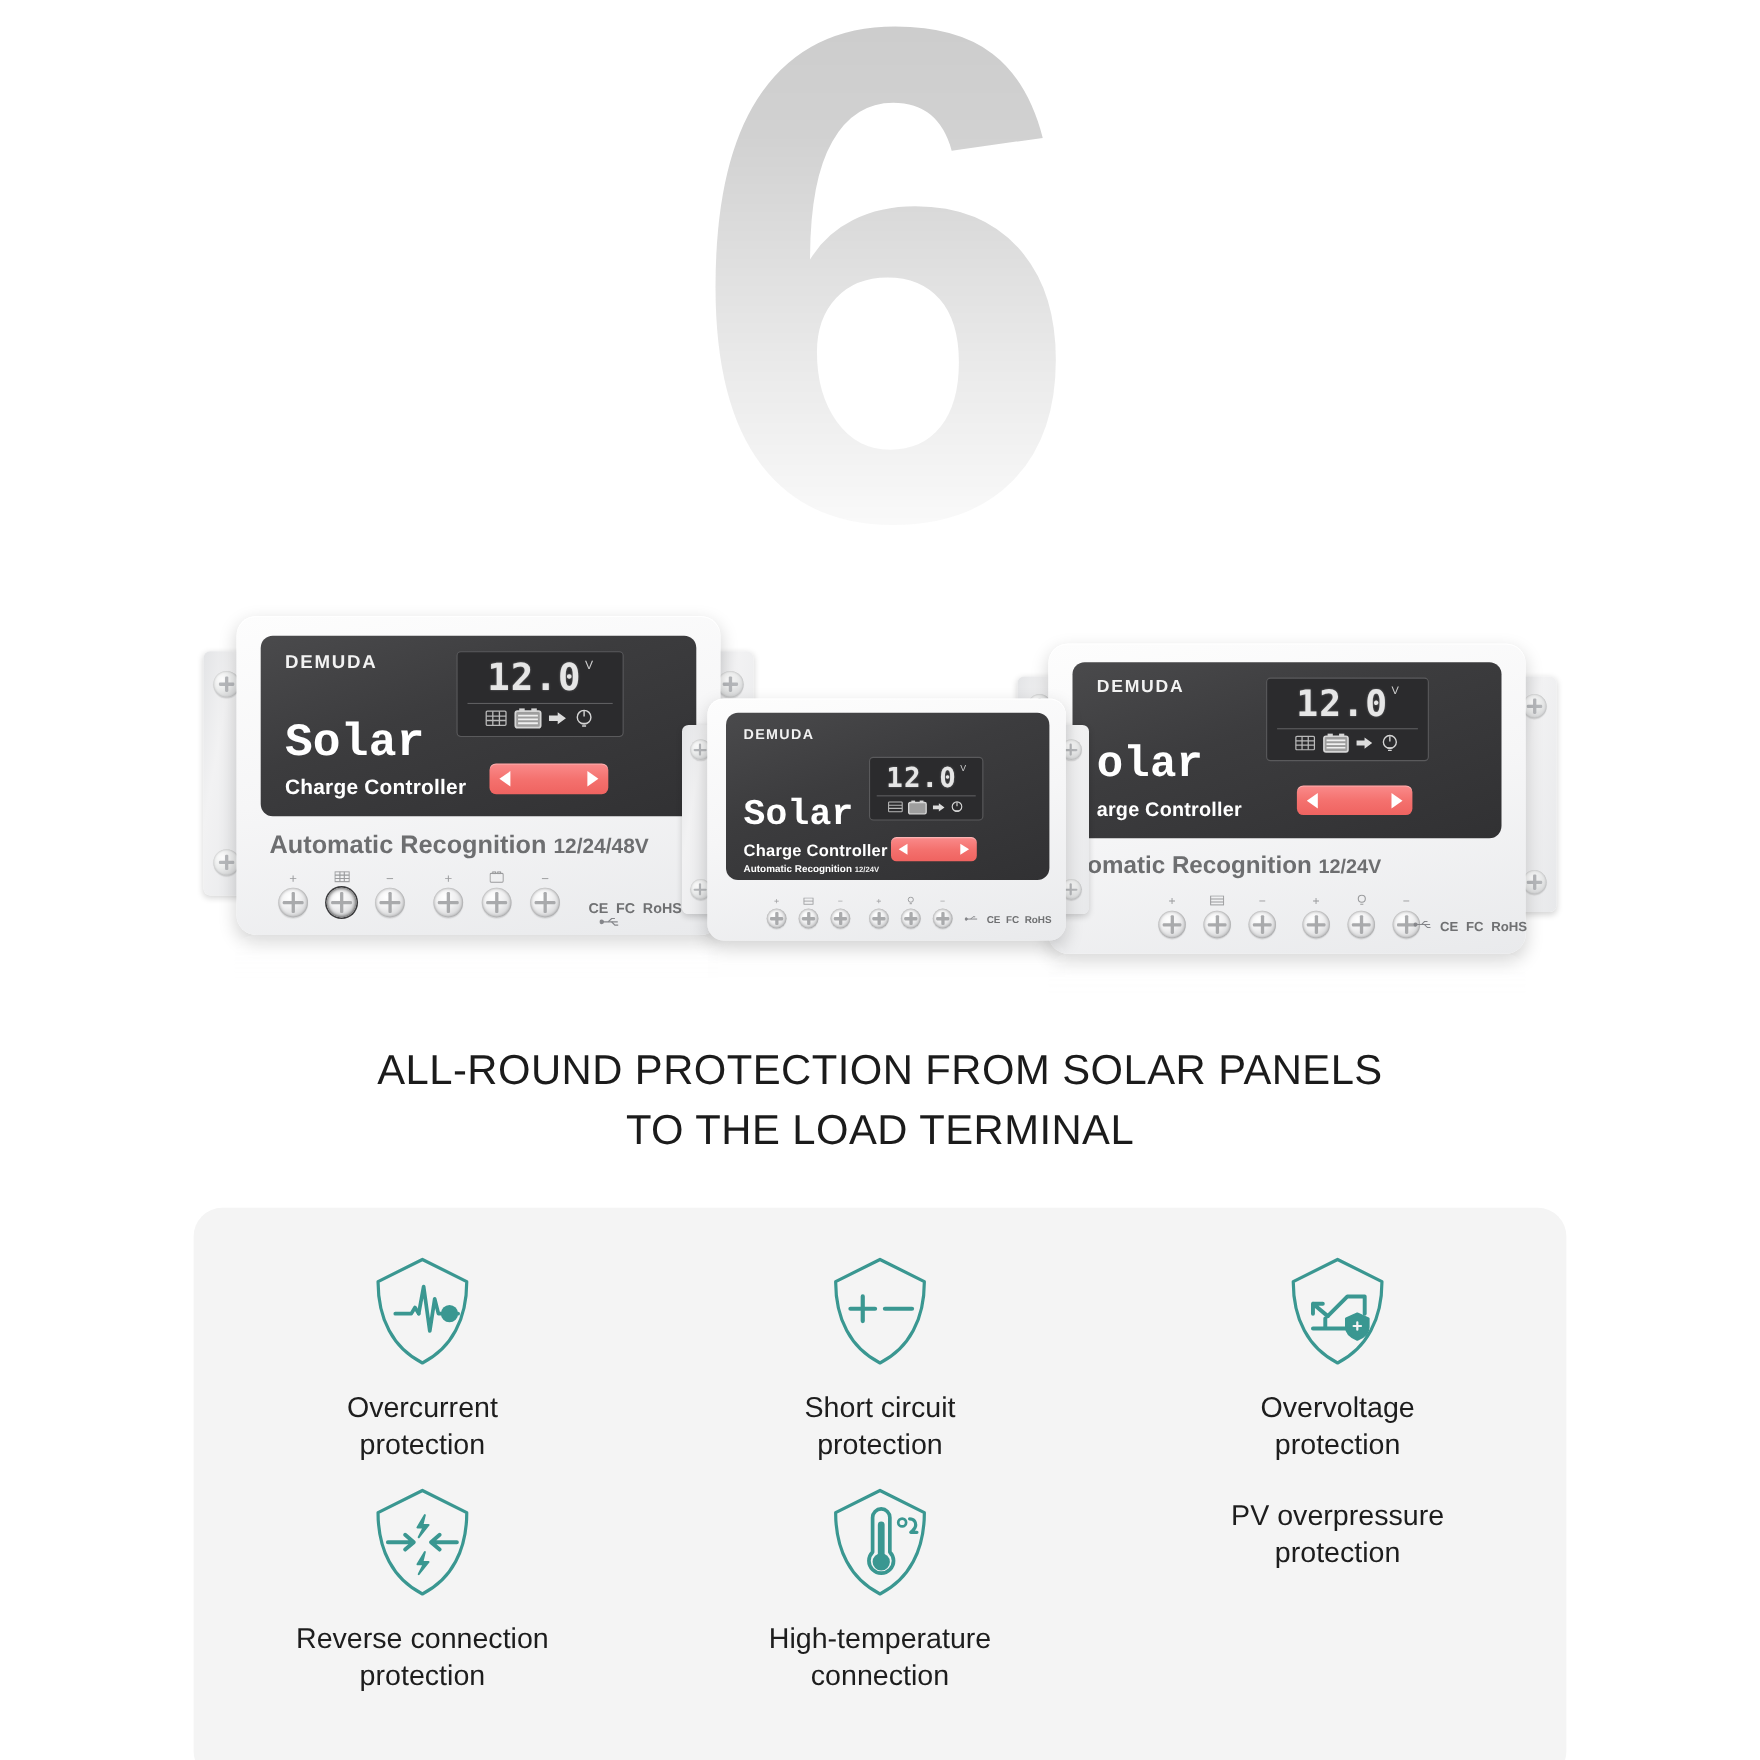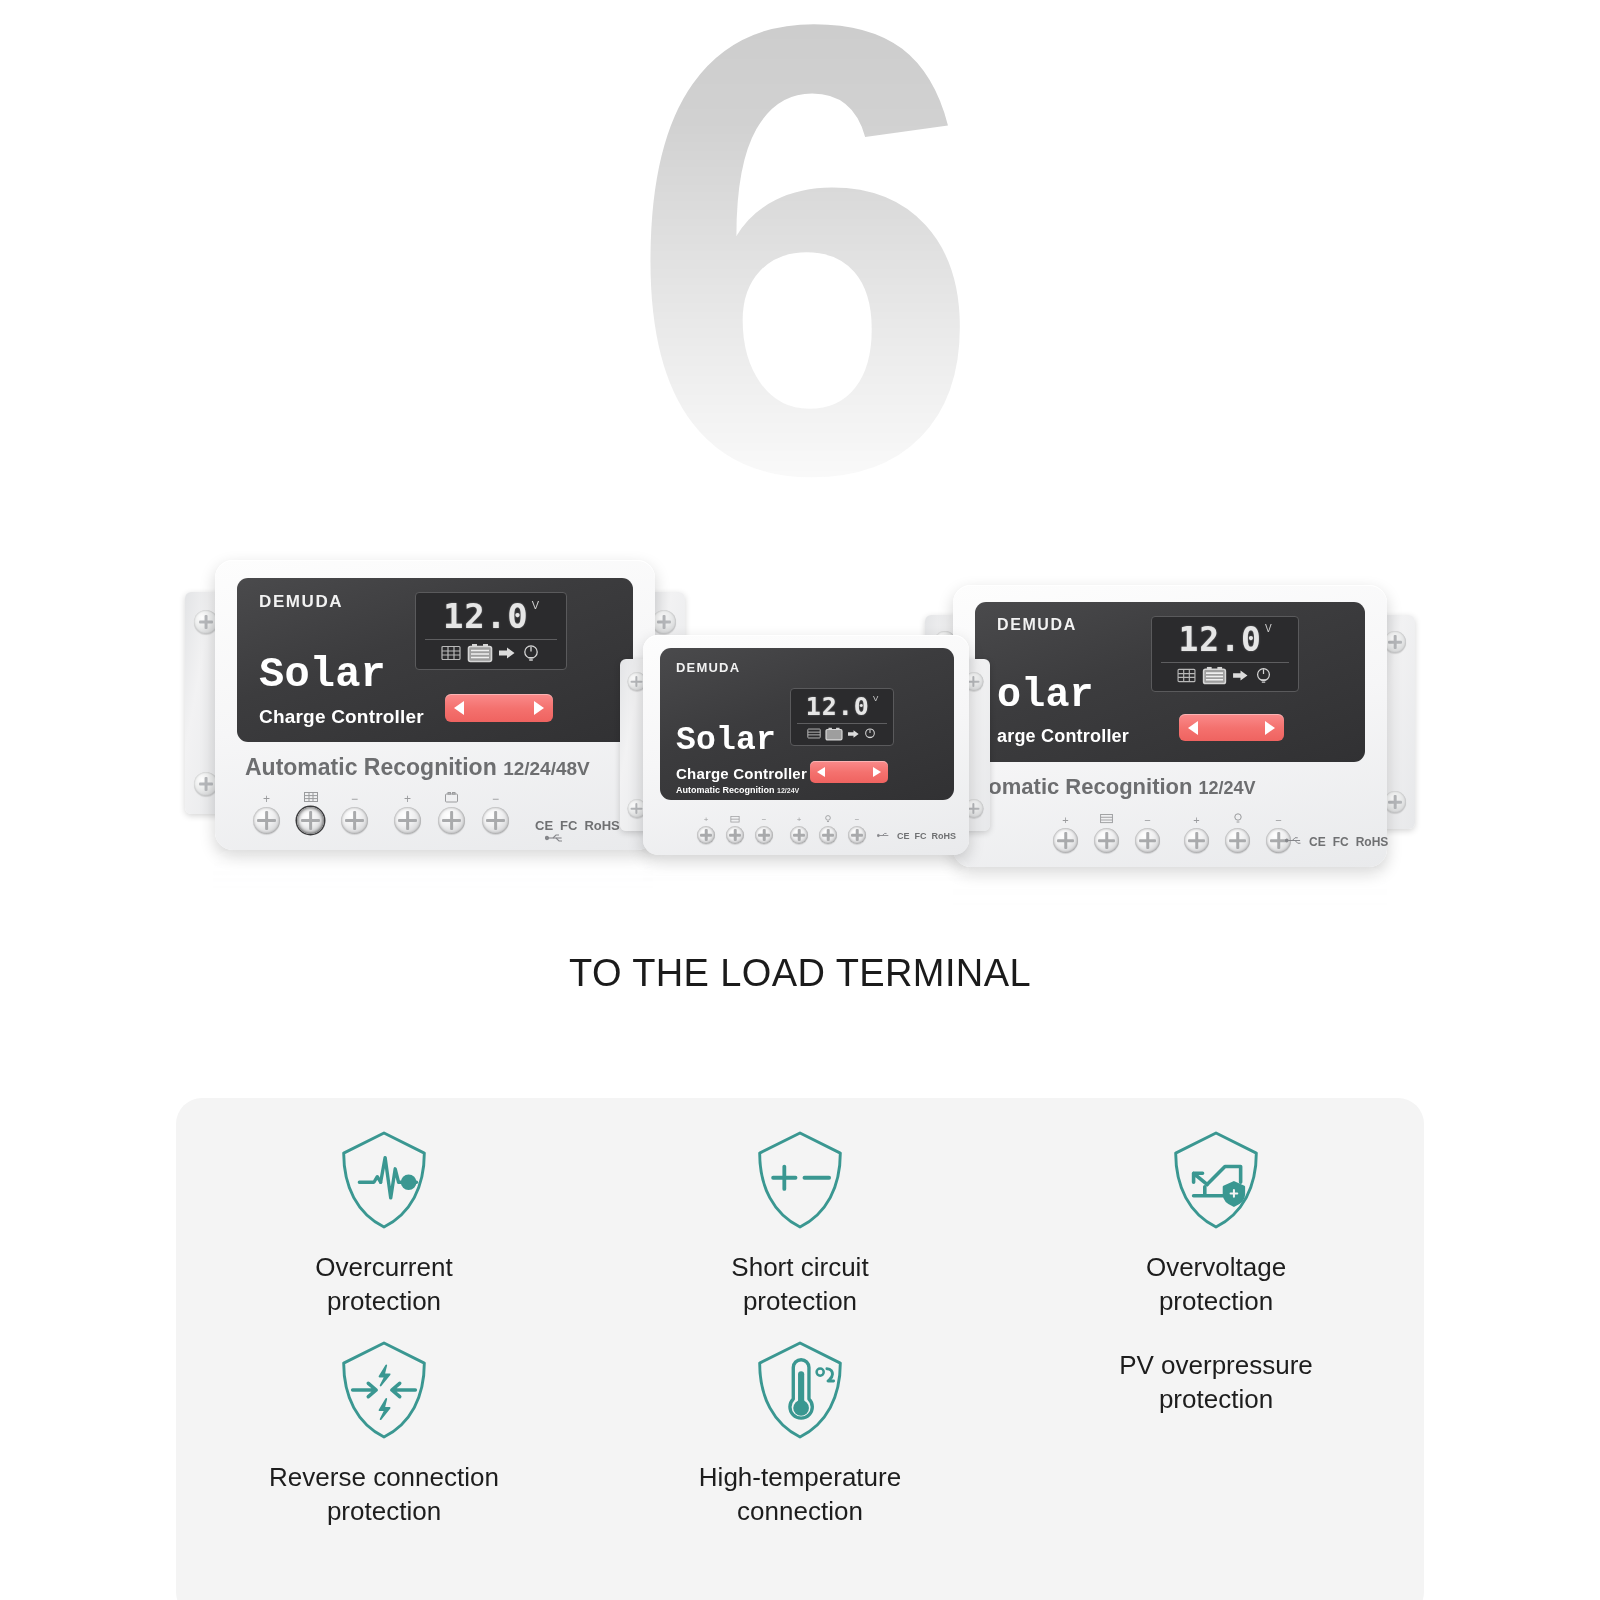--- a/index.html
+++ b/index.html
@@ -241,21 +241,21 @@
     position: absolute;
     left: 176px; top: 1098px;
     width: 1248px; height: 520px;
     background: #f4f4f4;
     border-radius: 26px;
     z-index: 5;
   }
 
   .grid {
     position: absolute;
-    left: 0; top: 26px; width: 100%;
+    left: 0; top: 38px; width: 100%;
     display: grid;
     grid-template-columns: repeat(3, 1fr);
     grid-template-rows: repeat(2, 210px);
   }
 
   .feature { display: flex; flex-direction: column; align-items: center; }
   .feature .ficon { width: 112px; height: 112px; }
   .feature .ficon svg { display: block; width: 112px; height: 112px; }
   .feature .flabel {
     margin-top: 14px;
@@ -606,20 +606,21 @@
 
     <div class="reflection" style="left:213px; top:310px; width:440px; height:70px;
                 background:linear-gradient(180deg,#e7e8ea 0%, #f7f7f8 70%, #ffffff 100%); border-radius:0 0 18px 18px;"></div>
     <div class="reflection" style="left:953px; top:327px; width:434px; height:66px;
                 background:linear-gradient(180deg,#e7e8ea 0%, #f7f7f8 70%, #ffffff 100%); border-radius:0 0 18px 18px;"></div>
     <div class="reflection" style="left:643px; top:315px; width:326px; height:56px;
                 background:linear-gradient(180deg,#eaeaec 0%, #f8f8f9 70%, #ffffff 100%); border-radius:0 0 15px 15px;"></div>
   </div>
 
   <div class="mid-heading">
+    <div>ALL-ROUND PROTECTION FROM SOLAR PANELS</div>
     <div>TO THE LOAD TERMINAL</div>
   </div>
 
   <div class="panel">
     <div class="grid">
 
       <div class="feature">
         <div class="ficon">
           <svg viewBox="0 0 100 100" fill="none" stroke="#3a9791" stroke-width="2.6" stroke-linejoin="round" stroke-linecap="round">
             <path d="M50 8 L86 26 C86 56 74 80 50 92 C26 80 14 56 14 26 Z"></path>

